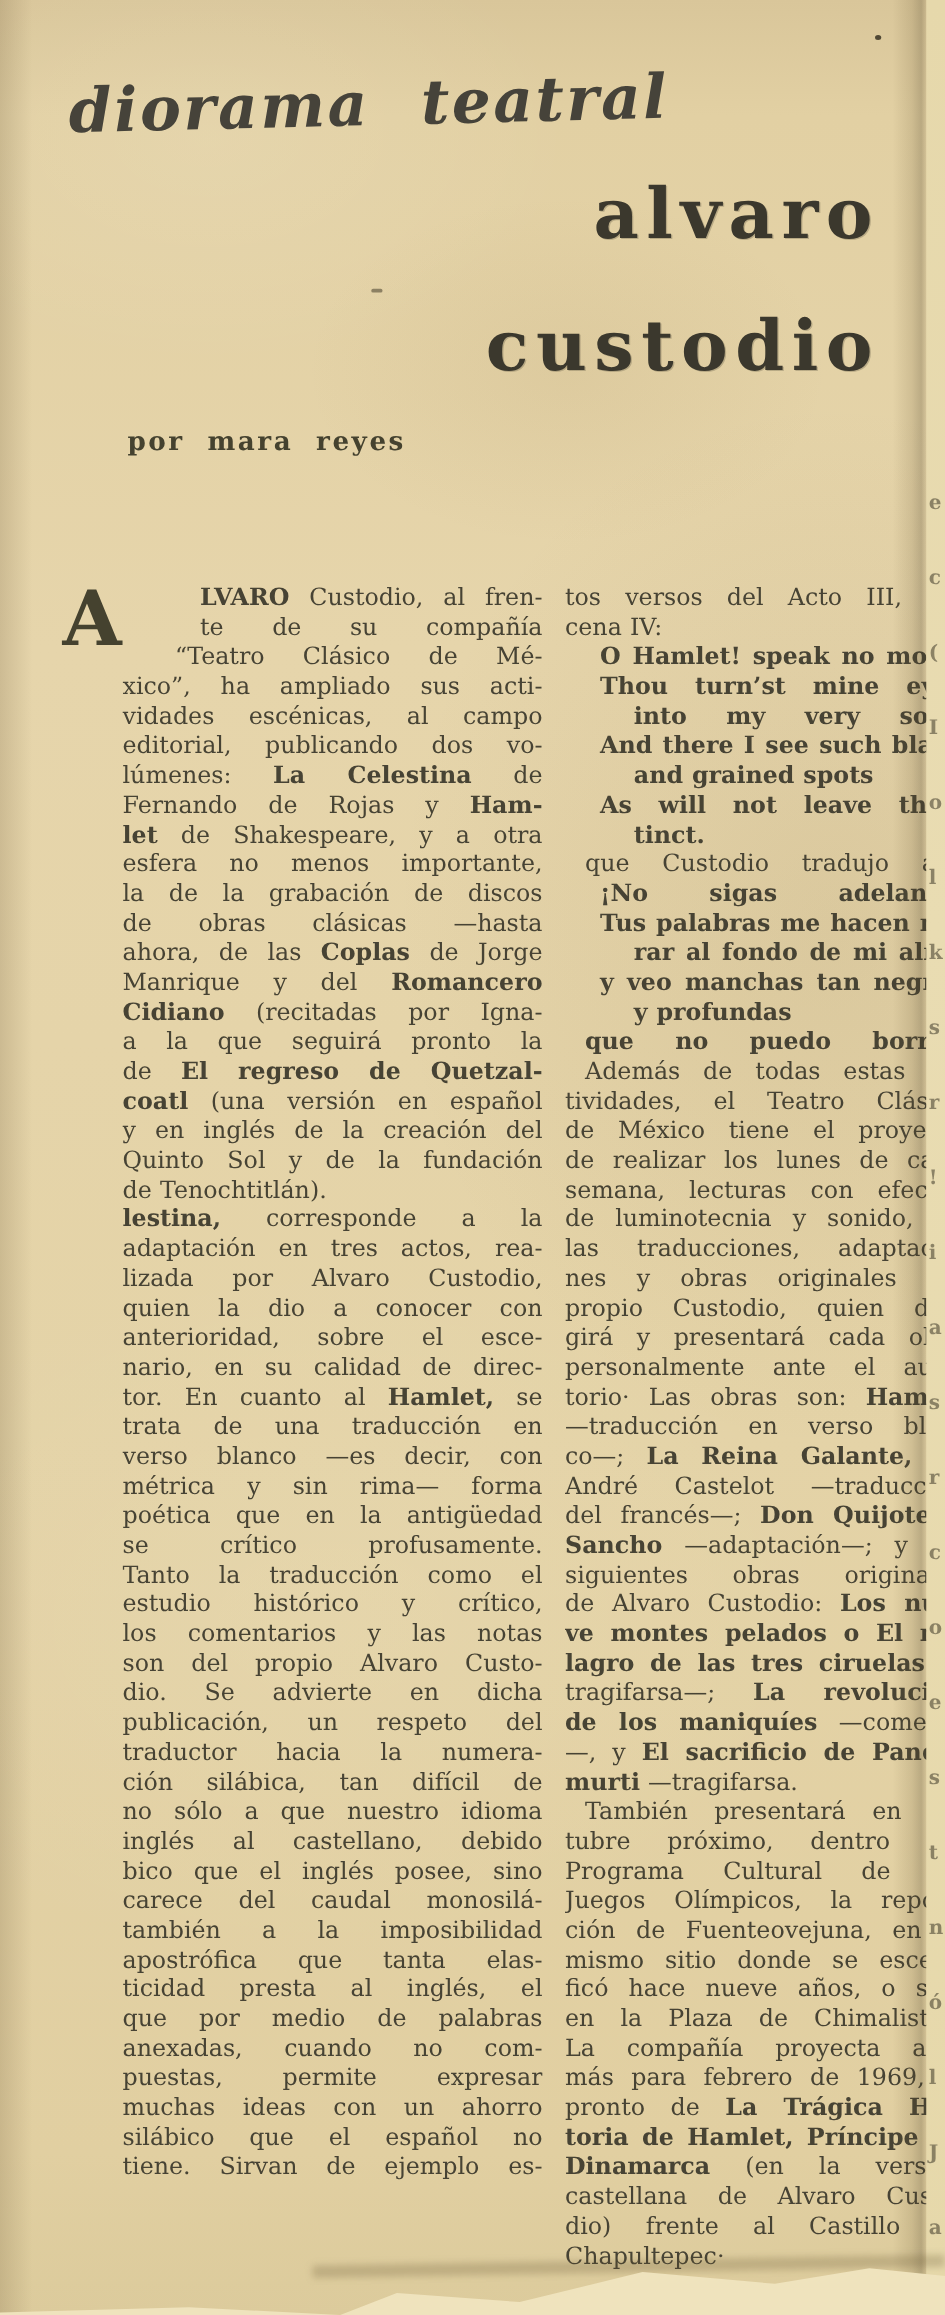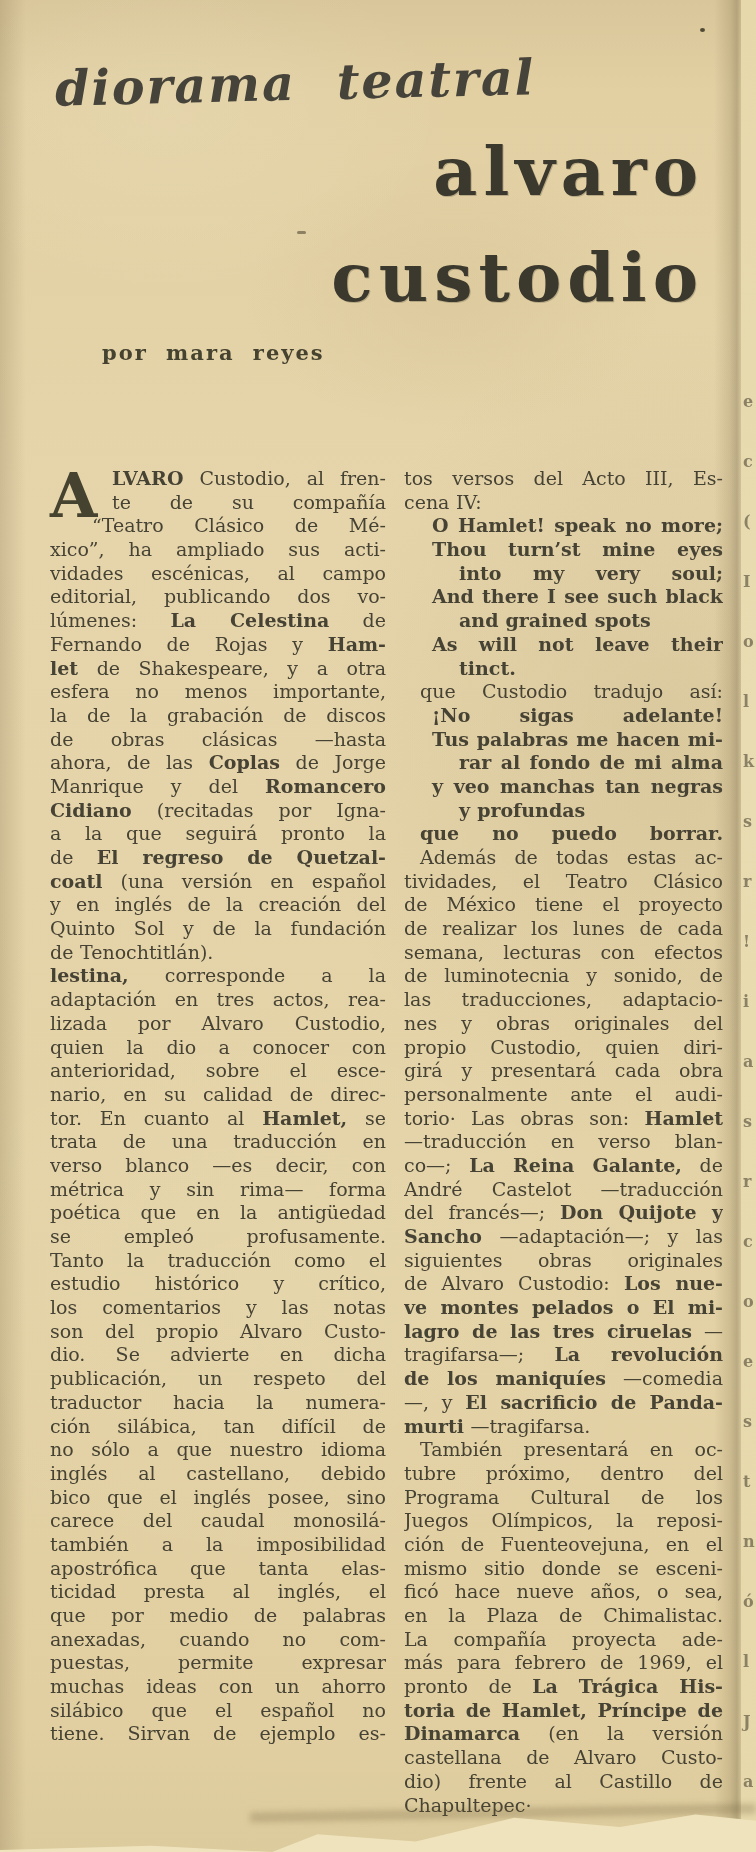--- a/index.html
+++ b/index.html
@@ -23,28 +23,28 @@
   }
   .left-shade{position:absolute;left:0;top:0;width:26px;height:100%;
     background:linear-gradient(90deg,rgba(90,70,40,0.18),rgba(90,70,40,0));}
   .kicker{
     position:absolute;left:55px;top:54px;
     font-style:italic;font-weight:bold;font-size:49px;color:#46433a;
     letter-spacing:2px;word-spacing:22px;transform:rotate(-1.4deg);
   }
   .headline{position:absolute;left:0;right:52px;top:118px;text-align:right;color:var(--headline-ink);}
   .headline div{
-    font-weight:bold;font-size:68px;line-height:106px;letter-spacing:6px;
+    font-weight:bold;font-size:56px;line-height:106px;letter-spacing:6px;
     text-shadow:1px 1px 0 rgba(60,55,40,0.25);
   }
   .byline{
     position:absolute;left:102px;top:340px;
     font-weight:bold;font-size:21px;color:#45422f;letter-spacing:2px;word-spacing:9px;
   }
-  .col{position:absolute;top:467px;color:var(--ink);}
+  .col{position:absolute;top:467px;color:var(--ink);margin-left:48px;}
   .col-left{left:50px;width:336px;}
   .col-right{left:404px;width:319px;}
   .ln{
     font-size:19px;line-height:23.7px;height:23.7px;overflow:hidden;
     text-align:justify;text-align-last:justify;word-spacing:0.5px;
   }
   .ln.nj{text-align-last:left;}
   .ln .b{font-weight:bold;}
   .dropcap{
     position:absolute;left:50px;top:470px;font-size:61px;line-height:52px;
@@ -106,21 +106,21 @@
       <div class="ln"><span>adaptación en tres actos, rea-</span></div>
       <div class="ln"><span>lizada por Alvaro Custodio,</span></div>
       <div class="ln"><span>quien la dio a conocer con</span></div>
       <div class="ln"><span>anterioridad, sobre el esce-</span></div>
       <div class="ln"><span>nario, en su calidad de direc-</span></div>
       <div class="ln"><span>tor. En cuanto al </span><span class="b">Hamlet,</span><span> se</span></div>
       <div class="ln"><span>trata de una traducción en</span></div>
       <div class="ln"><span>verso blanco —es decir, con</span></div>
       <div class="ln"><span>métrica y sin rima— forma</span></div>
       <div class="ln"><span>poética que en la antigüedad</span></div>
-      <div class="ln"><span>se empleó profusamente.</span></div>
+      <div class="ln"><span>se crítico profusamente.</span></div>
       <div class="ln"><span>Tanto la traducción como el</span></div>
       <div class="ln"><span>estudio histórico y crítico,</span></div>
       <div class="ln"><span>los comentarios y las notas</span></div>
       <div class="ln"><span>son del propio Alvaro Custo-</span></div>
       <div class="ln"><span>dio. Se advierte en dicha</span></div>
       <div class="ln"><span>publicación, un respeto del</span></div>
       <div class="ln"><span>traductor hacia la numera-</span></div>
       <div class="ln"><span>ción silábica, tan difícil de</span></div>
       <div class="ln"><span>no sólo a que nuestro idioma</span></div>
       <div class="ln"><span>inglés al castellano, debido</span></div>

